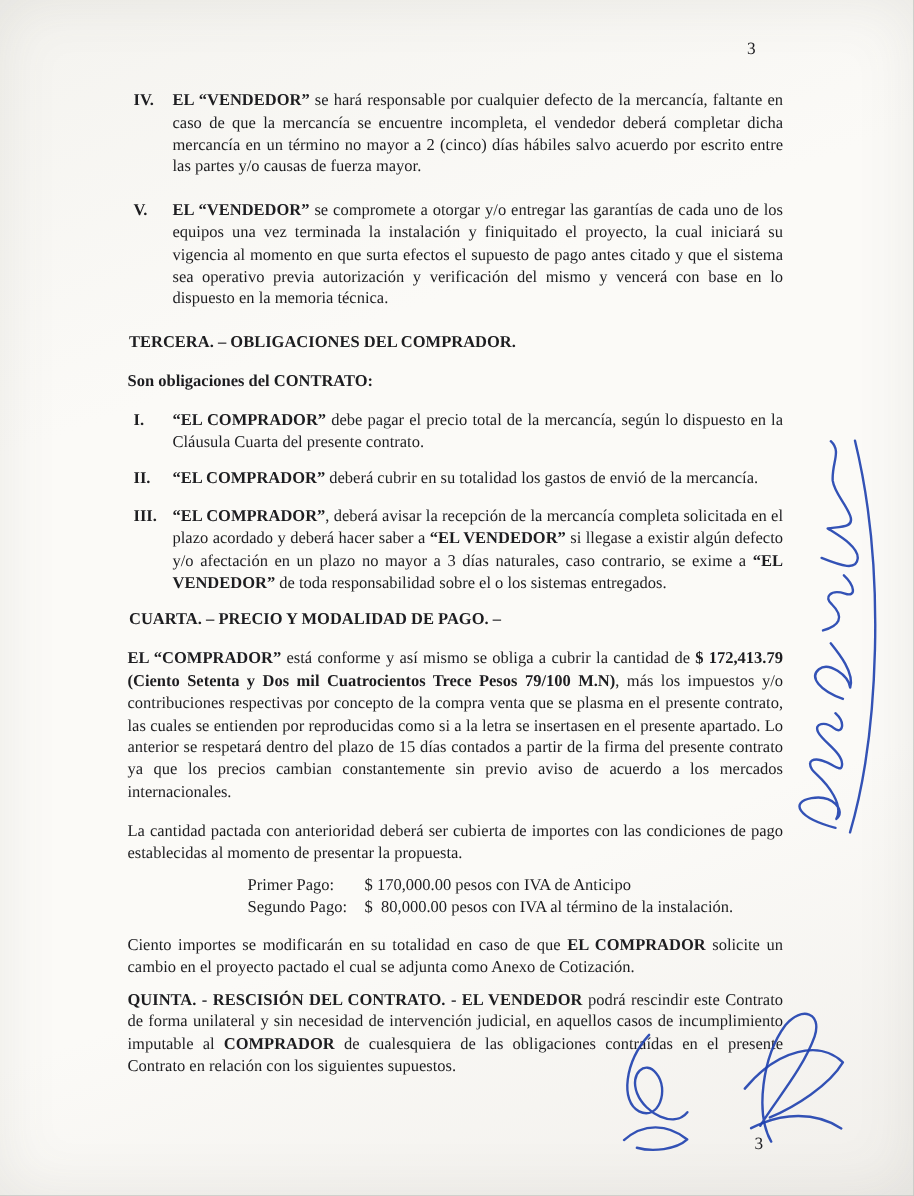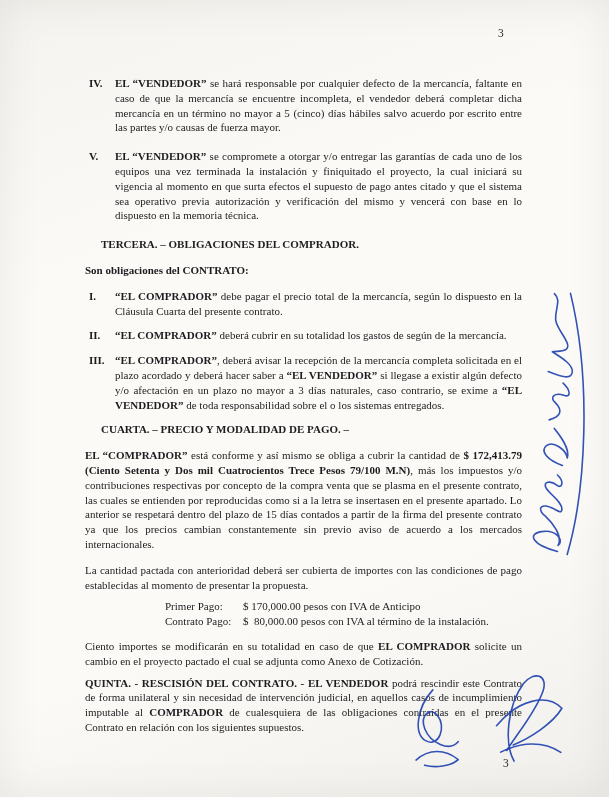--- a/index.html
+++ b/index.html
@@ -22,21 +22,21 @@
     position:absolute;
     font-size:11.5px;
     color:var(--text);
   }
   .pgnum-top{ top:27px; left:498px; }
   .pgnum-bottom{ top:757px; left:503px; }
 
   .content{
     position:absolute;
     left:85px;
-    top:76px;
+    top:60px;
     width:437px;
     font-size:11px;
     line-height:14.8px;
     text-align:justify;
   }
   .b{ font-weight:bold; }
   .u{ }
 
   .li{
     display:flex;
@@ -46,21 +46,21 @@
     flex:0 0 30px;
     padding-left:4px;
     box-sizing:border-box;
     font-weight:bold;
   }
   .li .txt{ flex:1; }
   .li-tight{ margin-bottom:10px; }
 
   .heading{
     font-weight:bold;
-    margin:0 0 11px 16px;
+    margin:0 0 11px 1px;
   }
   .h-tercera{ margin-top:9px; }
   .h-cuarta{ margin-top:2px; }
 
   .para{ margin:0 0 11px 0; }
   .para-tight{ margin-bottom:7px; }
 
   .payments{
     margin:0 0 10px 80px;
   }
@@ -94,60 +94,60 @@
 <body>
 
 <div class="page">
 
   <div class="pgnum pgnum-top">3</div>
 
   <div class="content">
 
     <div class="li">
       <span class="marker">IV.</span>
-      <span class="txt"><span class="b">EL “VENDEDOR”</span><span> se hará responsable por cualquier defecto de la mercancía, faltante en caso de que la mercancía se encuentre incompleta, el vendedor deberá completar dicha mercancía en un término no mayor a 5 (cinco) días hábiles salvo acuerdo por escrito entre las partes y/o causas de fuerza mayor.</span></span>
+      <span class="txt"><span class="b">EL “VENDEDOR”</span><span> se hará responsable por cualquier defecto de la mercancía, faltante en caso de que la mercancía se encuentre incompleta, el vendedor deberá completar dicha mercancía en un término no mayor a 2 (cinco) días hábiles salvo acuerdo por escrito entre las partes y/o causas de fuerza mayor.</span></span>
     </div>
 
     <div class="li">
       <span class="marker">V.</span>
       <span class="txt"><span class="b">EL “VENDEDOR”</span><span> se compromete a otorgar y/o entregar las garantías de cada uno de los equipos una vez terminada la instalación y finiquitado el proyecto, la cual iniciará su vigencia al momento en que surta efectos el supuesto de pago antes citado y que el sistema sea operativo previa autorización y verificación del mismo y vencerá con base en lo dispuesto en la memoria técnica.</span></span>
     </div>
 
     <div class="heading h-tercera">TERCERA. – OBLIGACIONES DEL COMPRADOR.</div>
 
     <div class="para b">Son obligaciones del CONTRATO:</div>
 
     <div class="li li-tight">
       <span class="marker">I.</span>
       <span class="txt"><span class="b">“EL COMPRADOR”</span><span> debe pagar el precio total de la mercancía, según lo dispuesto en la Cláusula Cuarta del presente contrato.</span></span>
     </div>
 
     <div class="li li-tight">
       <span class="marker">II.</span>
-      <span class="txt"><span class="b">“EL COMPRADOR”</span><span> deberá cubrir en su totalidad los gastos de según de la mercancía.</span></span>
+      <span class="txt"><span class="b">“EL COMPRADOR”</span><span> deberá cubrir en su totalidad los gastos de envió de la mercancía.</span></span>
     </div>
 
     <div class="li li-tight">
       <span class="marker">III.</span>
       <span class="txt"><span class="b">“EL COMPRADOR”</span><span>, deberá avisar la recepción de la mercancía completa solicitada en el plazo acordado y deberá hacer saber a </span><span class="b">“EL VENDEDOR”</span><span> si llegase a existir algún defecto y/o afectación en un plazo no mayor a 3 días naturales, caso contrario, se exime a </span><span class="b">“EL VENDEDOR”</span><span> de toda responsabilidad sobre el o los sistemas entregados.</span></span>
     </div>
 
     <div class="heading h-cuarta">CUARTA. – PRECIO Y MODALIDAD DE PAGO. –</div>
 
     <div class="para"><span class="b">EL “COMPRADOR”</span><span> está conforme y así mismo se obliga a cubrir la cantidad de </span><span class="b u">$ 172,413.79</span><span> </span><span class="b">(Ciento Setenta y Dos mil Cuatrocientos Trece Pesos 79/100 M.N)</span><span>, más los impuestos y/o contribuciones respectivas por concepto de la compra venta que se plasma en el presente contrato, las cuales se entienden por reproducidas como si a la letra se insertasen en el presente apartado. Lo anterior se respetará dentro del plazo de 15 días contados a partir de la firma del presente contrato ya que los precios cambian constantemente sin previo aviso de acuerdo a los mercados internacionales.</span></div>
 
     <div class="para para-tight"><span>La cantidad pactada con anterioridad deberá ser cubierta de importes con las condiciones de pago establecidas al momento de presentar la propuesta.</span></div>
 
     <div class="payments">
       <div class="payment-row">
         <span class="pay-label">Primer Pago:</span>
         <span class="pay-value">$ 170,000.00 pesos con IVA de Anticipo</span>
       </div>
       <div class="payment-row">
-        <span class="pay-label">Contrato Pago:</span>
+        <span class="pay-label">Segundo Pago:</span>
         <span class="pay-value">$  80,000.00 pesos con IVA al término de la instalación.</span>
       </div>
     </div>
 
     <div class="para para-tight"><span>Ciento importes se modificarán en su totalidad en caso de que </span><span class="b">EL COMPRADOR</span><span> solicite un cambio en el proyecto pactado el cual se adjunta como Anexo de Cotización.</span></div>
 
     <div class="para"><span class="b">QUINTA. - RESCISIÓN DEL CONTRATO. - EL VENDEDOR</span><span> podrá rescindir este Contrato de forma unilateral y sin necesidad de intervención judicial, en aquellos casos de incumplimiento imputable al </span><span class="b">COMPRADOR</span><span> de cualesquiera de las obligaciones contraídas en el presente Contrato en relación con los siguientes supuestos.</span></div>
 
   </div>
 

